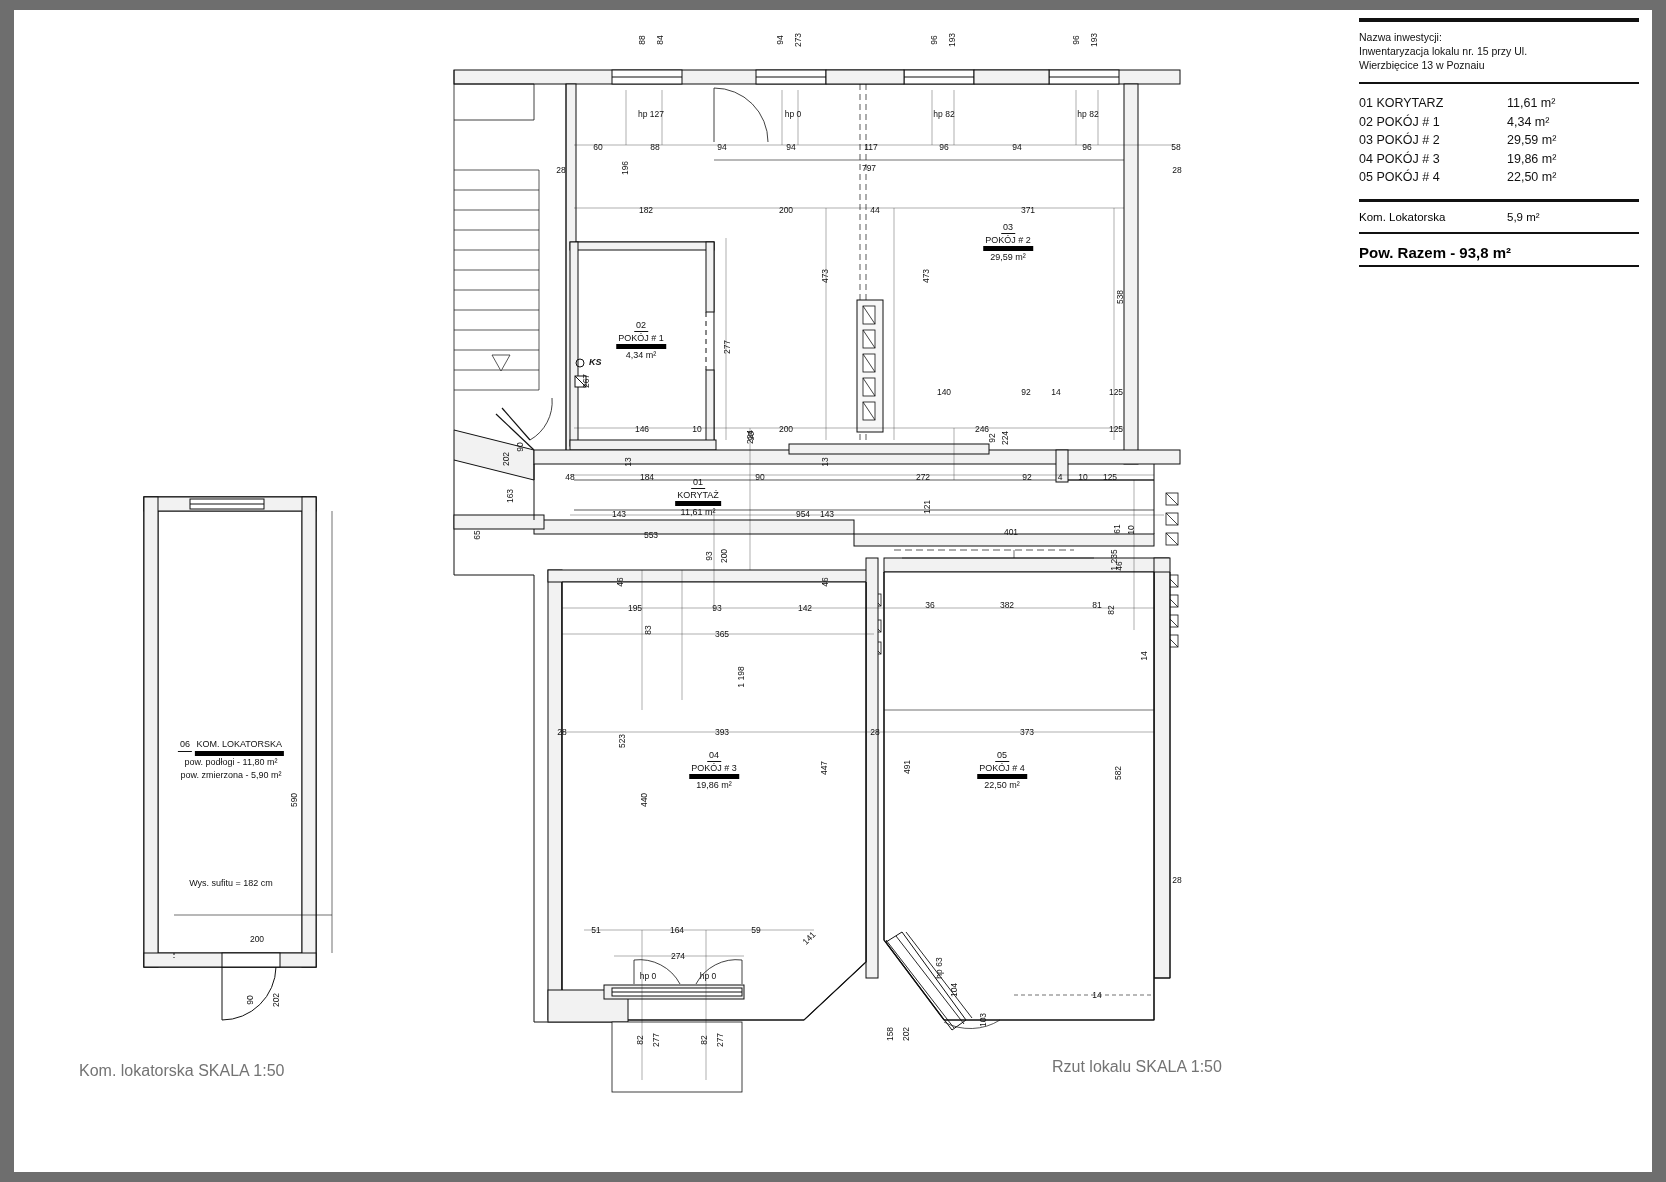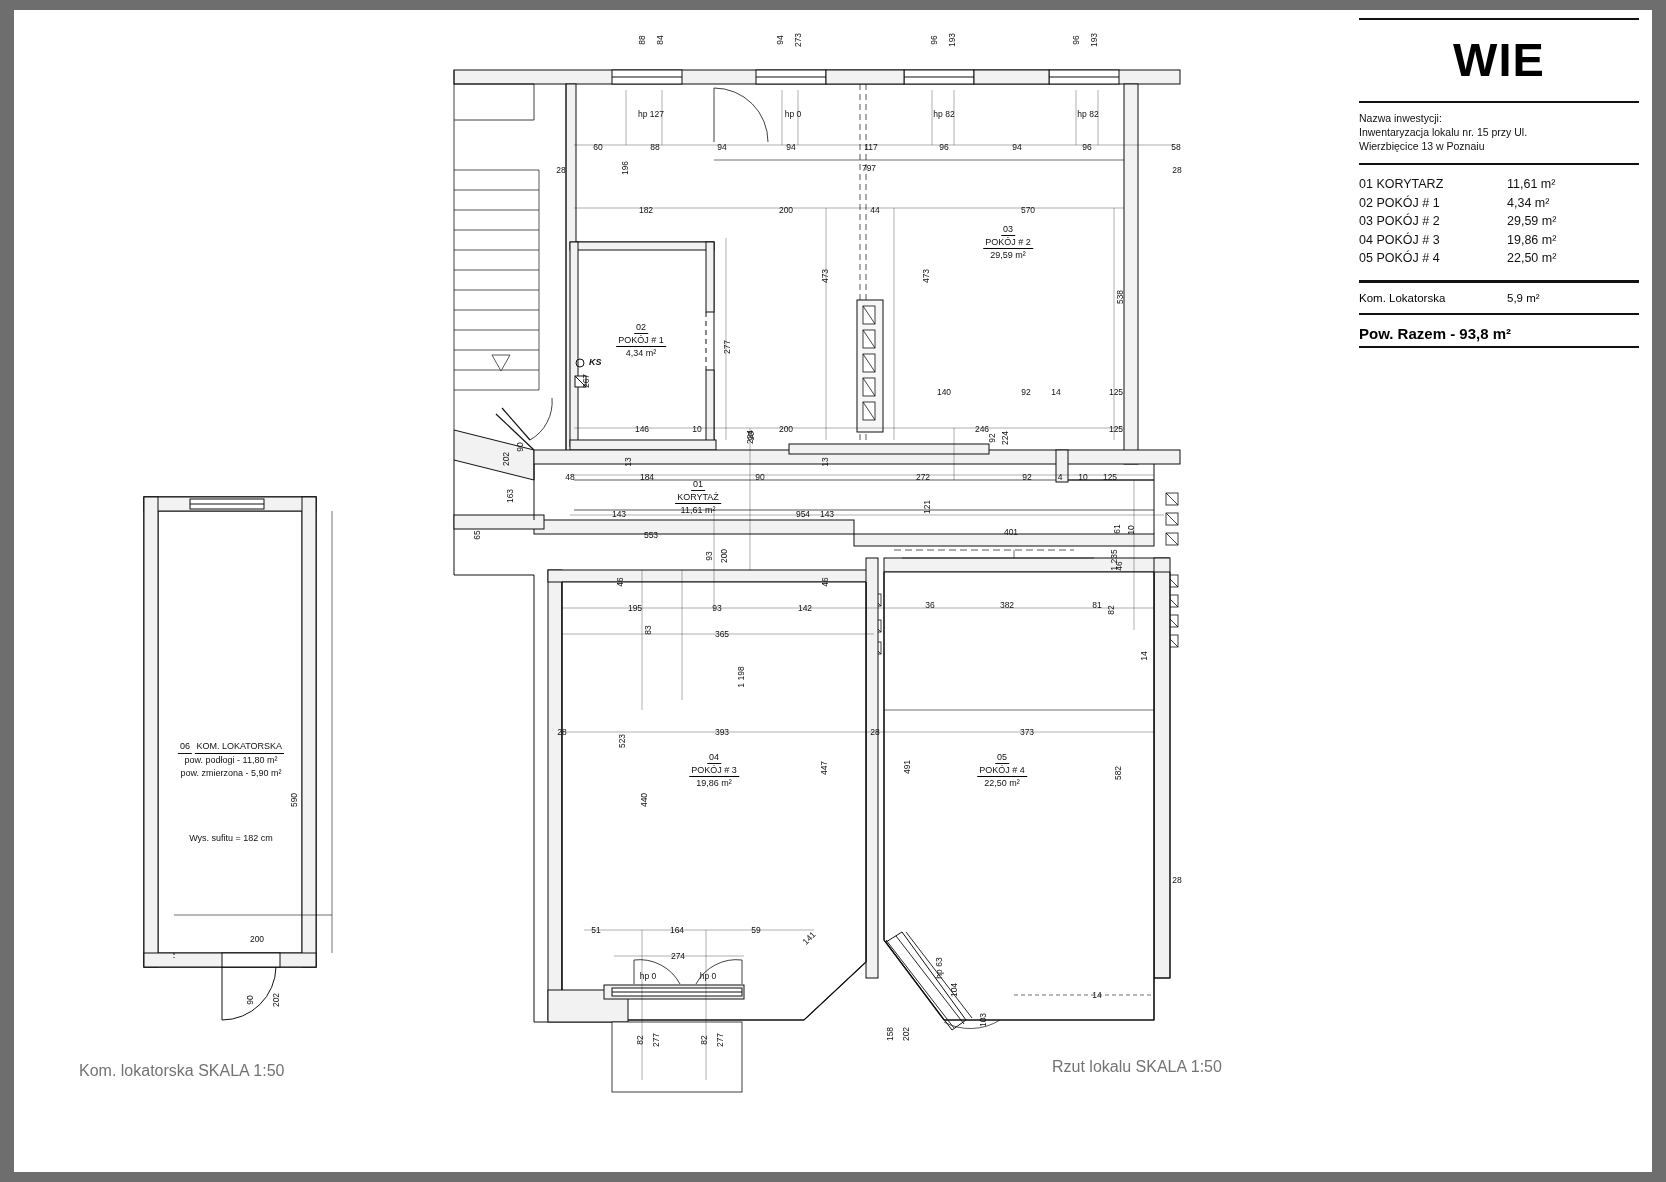--- a/index.html
+++ b/index.html
@@ -1,25 +1,25 @@
 <!DOCTYPE html>
 <html><head>
 <meta charset="utf-8">
 <style>
   html,body{margin:0;padding:0;background:#6e6e6e;}
   body{font-family:"Liberation Sans", sans-serif;}
   #page{position:relative;width:1666px;height:1182px;background:#6e6e6e;overflow:hidden;}
   #sheet{position:absolute;left:14px;top:10px;width:1638px;height:1162px;background:#ffffff;}
   .lbl{position:absolute;font-size:9px;color:#111;white-space:nowrap;}
-  .lbl.c{transform:translate(-50%,-50%);}
+  .lbl.c{transform:translate(-50%,-50%);margin-top:45px;}
   .dim{position:absolute;font-size:8.5px;color:#111;white-space:nowrap;transform:translate(-50%,-50%);}
   .dimv{position:absolute;font-size:8.5px;color:#111;white-space:nowrap;writing-mode:vertical-rl;transform:translate(-50%,-50%) rotate(180deg);}
   .room{position:absolute;text-align:center;font-size:9px;line-height:12px;color:#111;transform:translate(-50%,-50%);}
   .room .n{border-bottom:1px solid #111;display:inline-block;padding:0 2px;}
-  .room .t{border-bottom:1px solid #000000;display:inline-block;padding:0 2px;}
+  .room .t{border-bottom:5px solid #000000;display:inline-block;padding:0 2px;}
   
   #panel{position:absolute;left:1345px;top:8px;width:280px;}
   .rule{border-top:2px solid #111;}
   .rule-thin{border-top:1px solid #111;}
   #brand{font-size:47px;font-weight:bold;letter-spacing:1px;text-align:center;padding:12px 0 14px 0;font-family:"Liberation Sans", sans-serif;}
   .inv{font-size:10.5px;line-height:14px;color:#111;padding:8px 0 10px 0;}
   .legend{font-size:12.5px;line-height:18.5px;color:#111;padding:10px 0 12px 0;}
   .legend .row{display:flex;}
   .legend .row .a{width:148px;}
   .tot{font-size:15px;font-weight:bold;padding:10px 0 10px 0;}
@@ -275,21 +275,21 @@
     <div class="dim" style="left:1162px;top:137px;">58</div>
 
     <div class="dim" style="left:547px;top:160px;">28</div>
     <div class="dimv" style="left:611px;top:158px;">196</div>
     <div class="dim" style="left:855px;top:158px;">797</div>
     <div class="dim" style="left:1163px;top:160px;">28</div>
 
     <div class="dim" style="left:632px;top:200px;">182</div>
     <div class="dim" style="left:772px;top:200px;">200</div>
     <div class="dim" style="left:861px;top:200px;">44</div>
-    <div class="dim" style="left:1014px;top:200px;">570</div>
+    <div class="dim" style="left:1014px;top:200px;">371</div>
 
     <div class="dimv" style="left:811px;top:266px;">473</div>
     <div class="dimv" style="left:912px;top:266px;">473</div>
     <div class="dimv" style="left:1106px;top:287px;">538</div>
     <div class="dimv" style="left:713px;top:337px;">277</div>
     <div class="dimv" style="left:572px;top:371px;">267</div>
     <div class="dimv" style="left:736px;top:427px;">224</div>
     <div class="dimv" style="left:913px;top:497px;">121</div>
     <div class="dimv" style="left:991px;top:428px;">224</div>
     <div class="dimv" style="left:1100px;top:550px;">1 235</div>
@@ -423,21 +423,20 @@
     </div>
     <div class="lbl c" style="left:217px;top:828px;font-size:9px;">Wys. sufitu = 182 cm</div>
 
     <div class="lbl" style="left:575px;top:347px;font-size:9px;font-style:italic;font-weight:bold;">KS</div>
 
     <div class="capt" style="left:65px;top:1052px;">Kom. lokatorska SKALA 1:50</div>
     <div class="capt" style="left:1038px;top:1048px;">Rzut lokalu SKALA 1:50</div>
 
     <div id="panel">
       <div class="rule"></div>
-      <div id="brand">WIE</div>
       <div class="rule"></div>
       <div class="inv">
         <div>Nazwa inwestycji:</div>
         <div>Inwentaryzacja lokalu nr. 15 przy Ul.</div>
         <div>Wierzbięcice 13 w Poznaiu</div>
       </div>
       <div class="rule"></div>
       <div class="legend">
         <div class="row">
             <span class="a">01 KORYTARZ</span>

